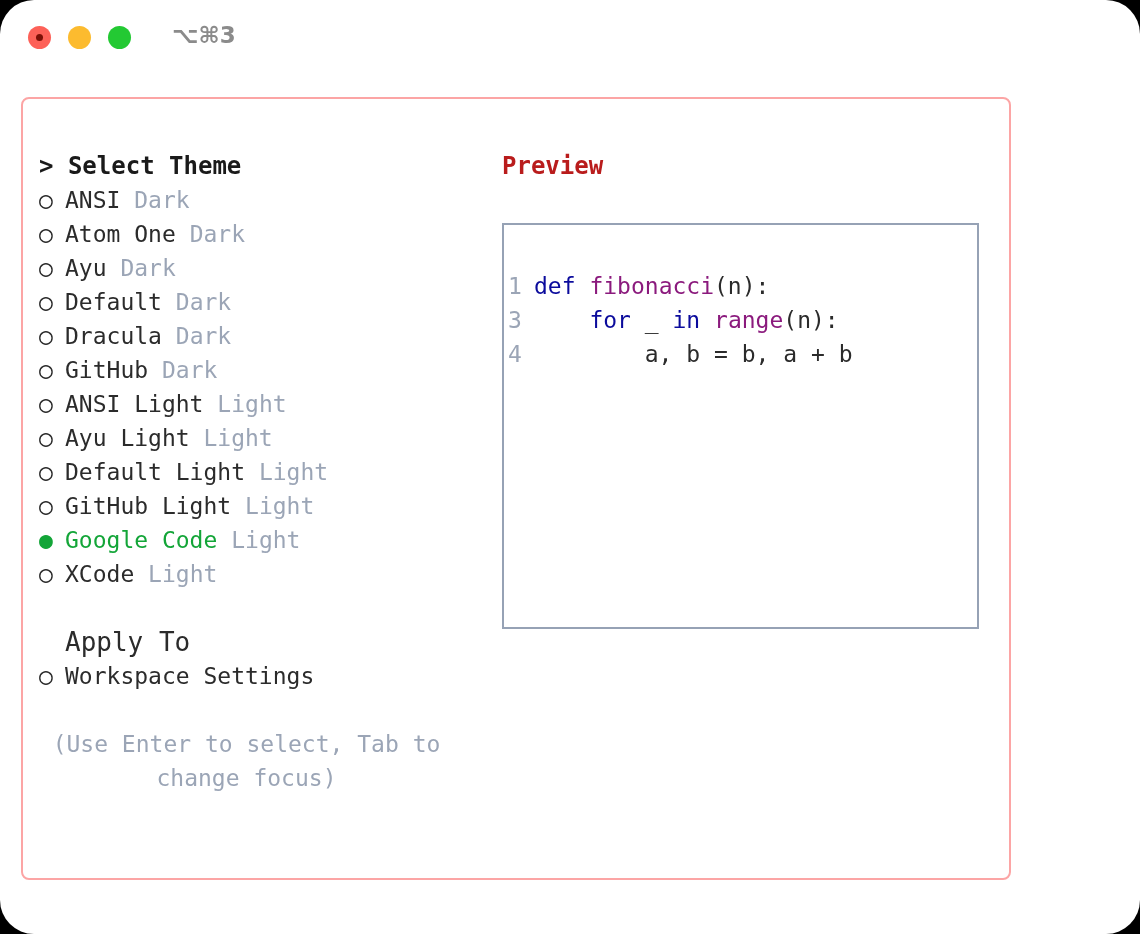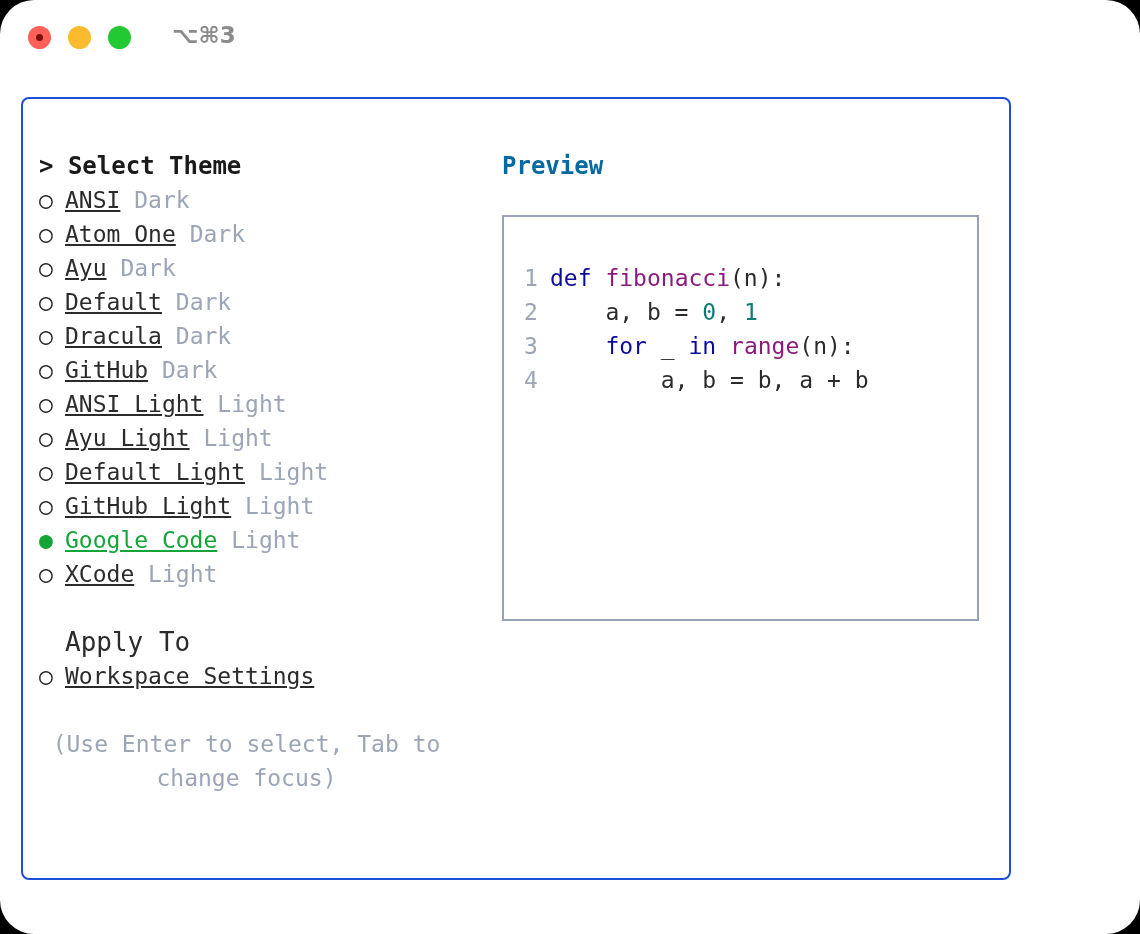--- a/index.html
+++ b/index.html
@@ -66,21 +66,21 @@
     font-family: "DejaVu Sans", "Liberation Sans", sans-serif;
   }
 
   
   .window {
     position: absolute;
     left: 21px;
     top: 97px;
     width: 990px;
     height: 783px;
-    border: 2px solid #1d4ed8;
+    border: 2px solid #fca5a5;
     border-radius: 8px;
     box-sizing: border-box;
     background: #ffffff;
   }
 
   
   .left-col {
     position: absolute;
     left: 16px;
     top: 50px;
@@ -99,21 +99,21 @@
     color: #2b2b2b;
     white-space: pre;
     display: block;
   }
   .marker {
     display: inline-block;
     width: 26px;
     color: #2b2b2b;
   }
   .marker.on { color: #13a538; }
-  .opt-label { color: #2b2b2b; text-decoration: underline; }
+  .opt-label { color: #2b2b2b; }
   .opt-row.selected .opt-label { color: #13a538; }
   .opt-cat { color: #9ba5b6; }
 
   .group-gap { height: 34px; }
 
   .apply-header {
     font-size: 26px;
     line-height: 34px;
     color: #2b2b2b;
     white-space: pre;
@@ -132,31 +132,31 @@
   
   .right-col {
     position: absolute;
     left: 479px;
     top: 50px;
     width: 490px;
   }
   .preview-title {
     font-size: 24px;
     font-weight: bold;
-    color: #0369a1;
+    color: #b91c1c;
     line-height: 34px;
   }
   .preview-box {
-    margin-top: 32px;
+    margin-top: 40px;
     width: 477px;
     height: 406px;
     border: 2px solid #96a2b5;
     box-sizing: border-box;
     background: #ffffff;
-    padding: 44px 0 0 20px;
+    padding: 44px 0 0 4px;
   }
   .code-line {
     font-size: 23px;
     line-height: 34px;
     white-space: pre;
     color: #2b2b2b;
   }
   .ln {
     display: inline-block;
     width: 26px;
@@ -215,21 +215,20 @@
 
       <div class="hint">(Use Enter to select, Tab to change focus)</div>
     </div>
 
     <div class="right-col">
       <div class="preview-title">Preview</div>
 
       <div class="preview-box">
         <div id="code-block">
             <div class="code-line"><span class="ln">1</span><span class="kw">def </span><span class="fn">fibonacci</span><span class="pl">(n):</span></div>
-            <div class="code-line"><span class="ln">2</span><span class="pl">    a, b = </span><span class="num">0</span><span class="pl">, </span><span class="num">1</span></div>
             <div class="code-line"><span class="ln">3</span><span class="kw">    for </span><span class="pl">_ </span><span class="kw">in </span><span class="fn">range</span><span class="pl">(n):</span></div>
             <div class="code-line"><span class="ln">4</span><span class="pl">        a, b = b, a + b</span></div>
           </div>
         <div class="blank-line"></div>
       </div>
     </div>
 
   </div>
 </div>
 

